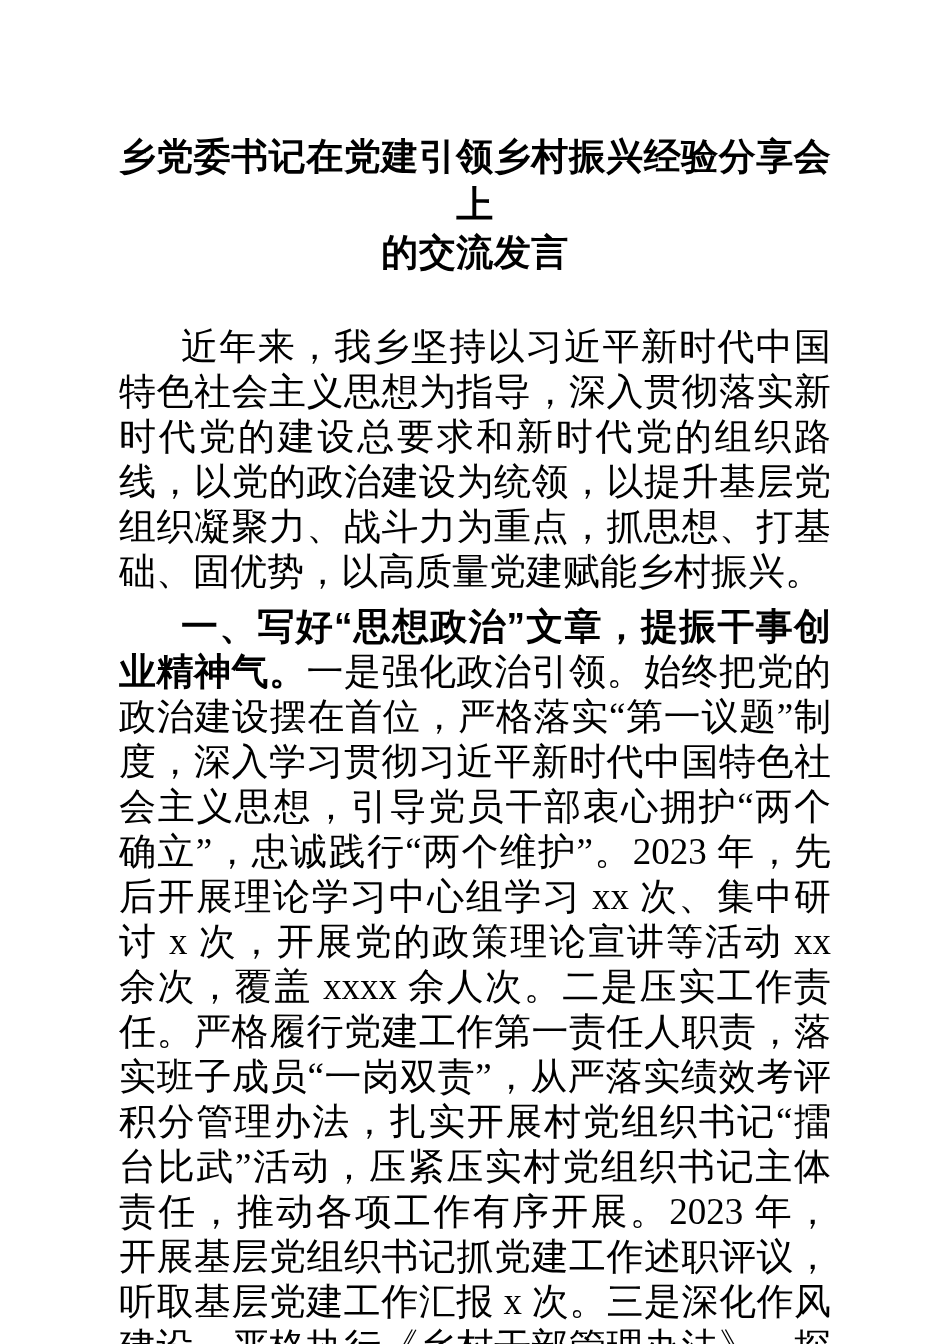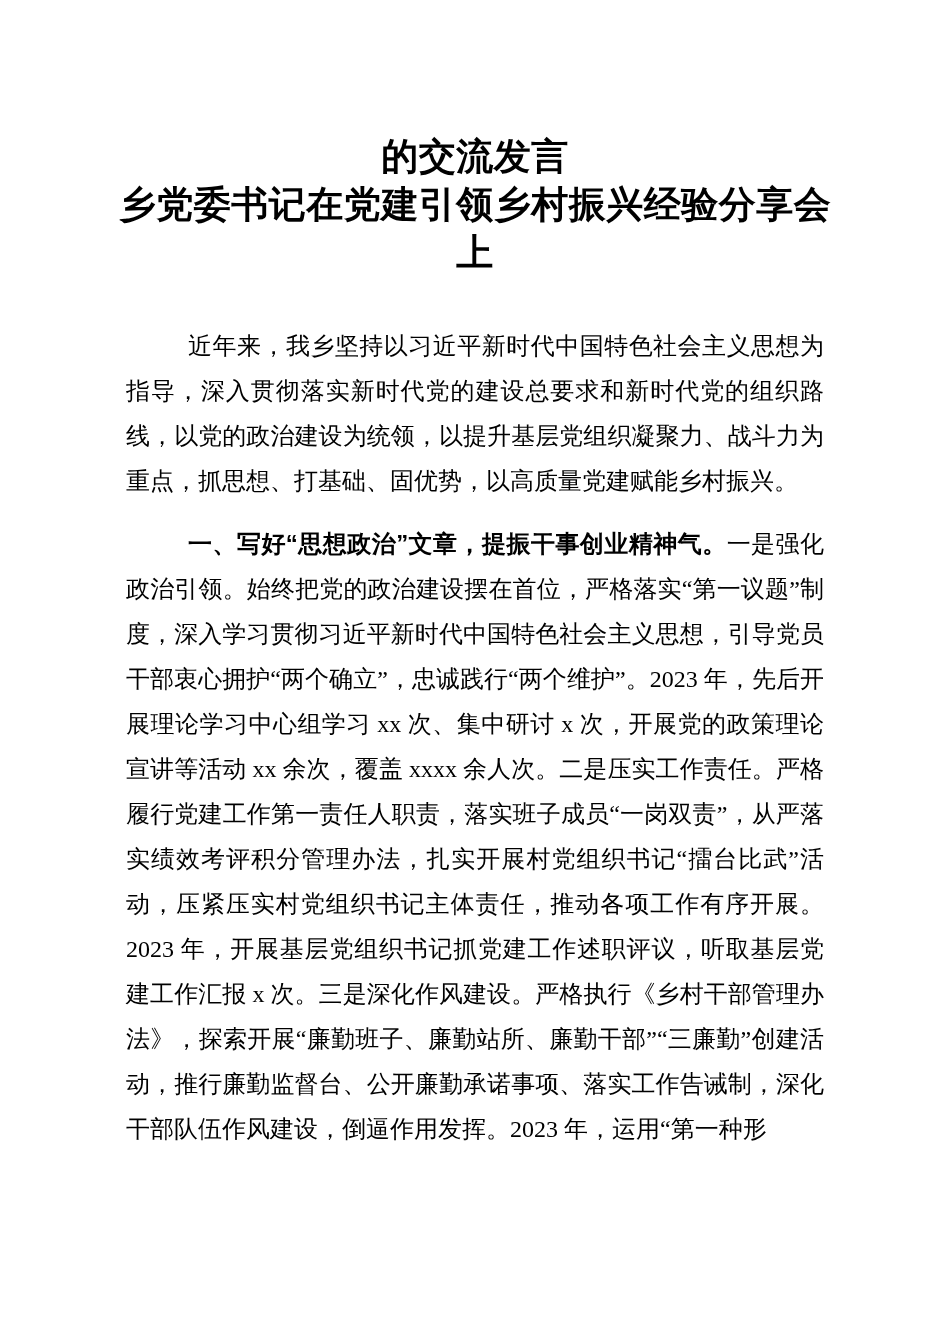--- a/index.html
+++ b/index.html
@@ -31,22 +31,22 @@
     color: #000000;
     font-family: "Liberation Serif", serif;
   }
   .title-line {
     display: block;
   }
   .body-text {
     margin-top: 47px;
   }
   .para {
-    margin: 17px;
-    font-size: 24px;
+    margin: 10px;
+    font-size: 37px;
     line-height: 45px;
     text-align: justify;
     text-indent: 62px;
     color: #000000;
     font-family: "Liberation Serif", serif;
   }
   .para.section {
     margin-top: 6px;
   }
   .bold-lead {
@@ -54,22 +54,22 @@
     font-family: "Liberation Sans", sans-serif;
   }
 </style>
 </head>
 <body>
 
 <div class="page">
   <div class="content">
 
     <h1 class="doc-title">
+      <span class="title-line">乡党委书记在党建引领乡村振兴经验分享会上</span>
       <span class="title-line">的交流发言</span>
-      <span class="title-line">乡党委书记在党建引领乡村振兴经验分享会上</span>
     </h1>
 
     <div class="body-text">
       <p class="para">近年来，我乡坚持以习近平新时代中国特色社会主义思想为指导，深入贯彻落实新时代党的建设总要求和新时代党的组织路线，以党的政治建设为统领，以提升基层党组织凝聚力、战斗力为重点，抓思想、打基础、固优势，以高质量党建赋能乡村振兴。</p>
 
       <p class="para section"><span class="bold-lead">一、写好“思想政治”文章，提振干事创业精神气。</span><span>一是强化政治引领。始终把党的政治建设摆在首位，严格落实“第一议题”制度，深入学习贯彻习近平新时代中国特色社会主义思想，引导党员干部衷心拥护“两个确立”，忠诚践行“两个维护”。2023 年，先后开展理论学习中心组学习 xx 次、集中研讨 x 次，开展党的政策理论宣讲等活动 xx 余次，覆盖 xxxx 余人次。二是压实工作责任。严格履行党建工作第一责任人职责，落实班子成员“一岗双责”，从严落实绩效考评积分管理办法，扎实开展村党组织书记“擂台比武”活动，压紧压实村党组织书记主体责任，推动各项工作有序开展。2023 年，开展基层党组织书记抓党建工作述职评议，听取基层党建工作汇报 x 次。三是深化作风建设。严格执行《乡村干部管理办法》，探索开展“廉勤班子、廉勤站所、廉勤干部”“三廉勤”创建活动，推行廉勤监督台、公开廉勤承诺事项、落实工作告诫制，深化干部队伍作风建设，倒逼作用发挥。2023 年，运用“第一种形</span></p>
     </div>
 
   </div>
 </div>

